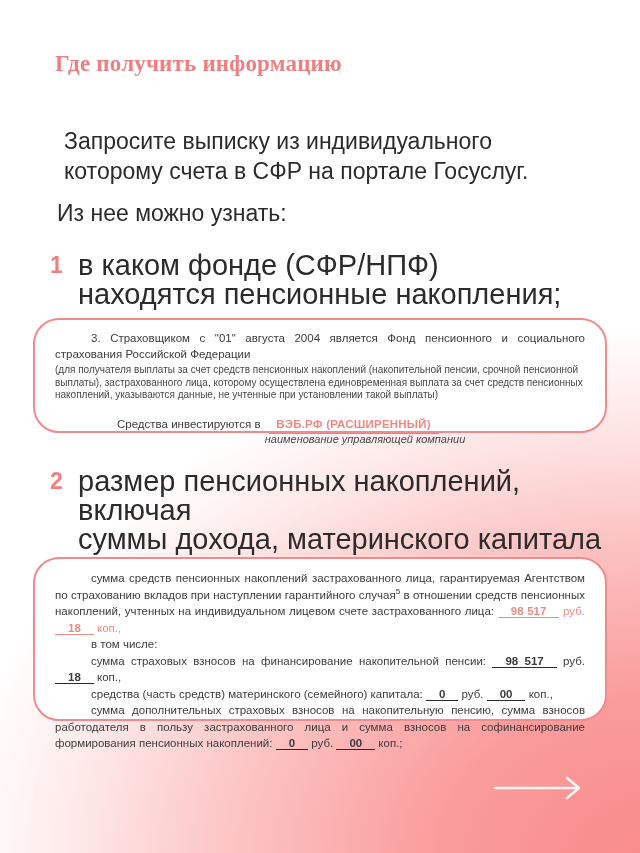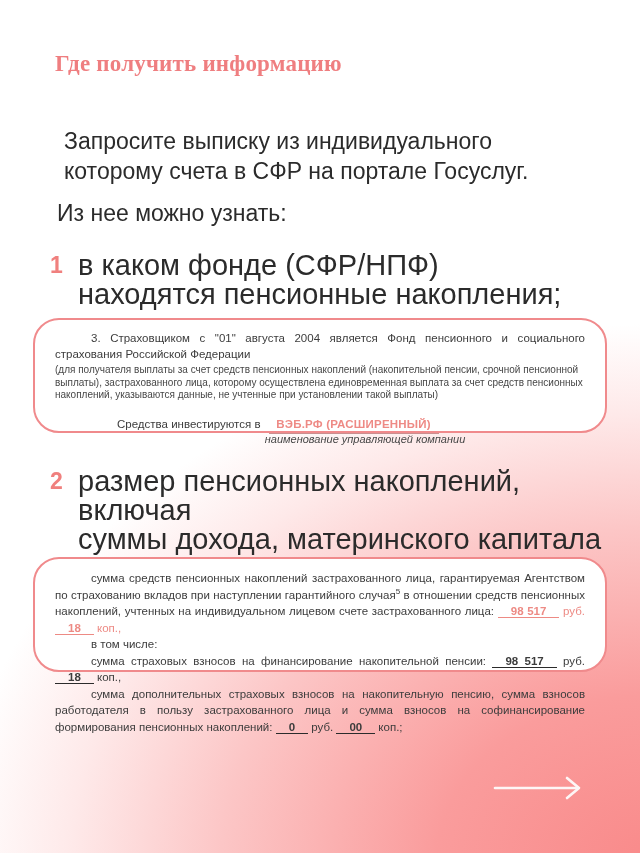--- a/index.html
+++ b/index.html
@@ -49,21 +49,21 @@
   .card{
     position:absolute;left:33px;width:574px;
     box-sizing:border-box;
     background:#ffffff;
     border:2px solid #f08a8c;
     border-radius:26px;
     padding:11px 20px 8px 20px;
     color:#3c3c3c;
   }
   .card-1{top:318px;height:115px;}
-  .card-2{top:557px;height:115px;}
+  .card-2{top:557px;height:164px;}
   .card p{margin:0;}
   .p-just{
     font-size:11.5px;line-height:15.5px;
     text-align:justify;
   }
   .indent{text-indent:36px;}
   .note-italic{
     font-size:10px;line-height:12.5px;
     margin-top:2px !important;
     text-align:left;
@@ -158,20 +158,21 @@
     </div>
   </div>
 
   <div class="card card-2">
     <p class="p-just indent"><span>сумма средств пенсионных накоплений застрахованного лица, гарантируемая Агентством по страхованию вкладов при наступлении гарантийного случая</span><sup>5</sup><span> в отношении средств пенсионных накоплений, учтенных на индивидуальном лицевом счете застрахованного лица: </span><span class="pink"><span class="val">98 517</span><span> руб. </span><span class="val">18</span><span> коп.,</span></span></p>
 
     <p class="p-just indent">в том числе:</p>
 
     <p class="p-just indent"><span>сумма страховых взносов на финансирование накопительной пенсии: </span><span class="val">98 517</span><span> руб. </span><span class="val">18</span><span> коп.,</span></p>
 
+    <p class="p-just indent"><span>средства (часть средств) материнского (семейного) капитала: </span><span class="val">0</span><span> руб. </span><span class="val">00</span><span> коп.,</span></p>
 
     <p class="p-just indent"><span>сумма дополнительных страховых взносов на накопительную пенсию, сумма взносов работодателя в пользу застрахованного лица и сумма взносов на софинансирование формирования пенсионных накоплений: </span><span class="val">0</span><span> руб. </span><span class="val">00</span><span> коп.;</span></p>
   </div>
 
   <button class="arrow-btn" aria-label="next">
     <svg width="92" height="28" viewBox="0 0 92 28">
       <line x1="3" y1="14" x2="86" y2="14" stroke="#fdf6f6" stroke-width="2.6" stroke-linecap="round"></line>
       <polyline points="75,4 87,14 75,24" fill="none" stroke="#fdf6f6" stroke-width="2.6" stroke-linecap="round" stroke-linejoin="round"></polyline>
     </svg>
   </button>

